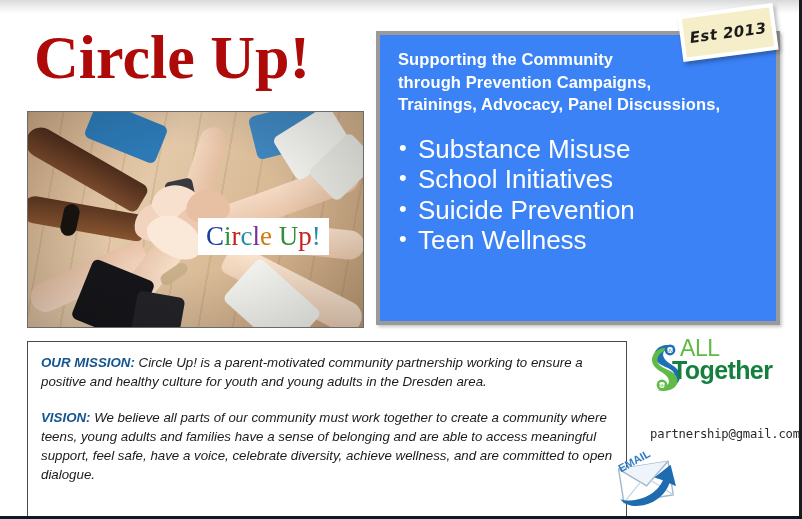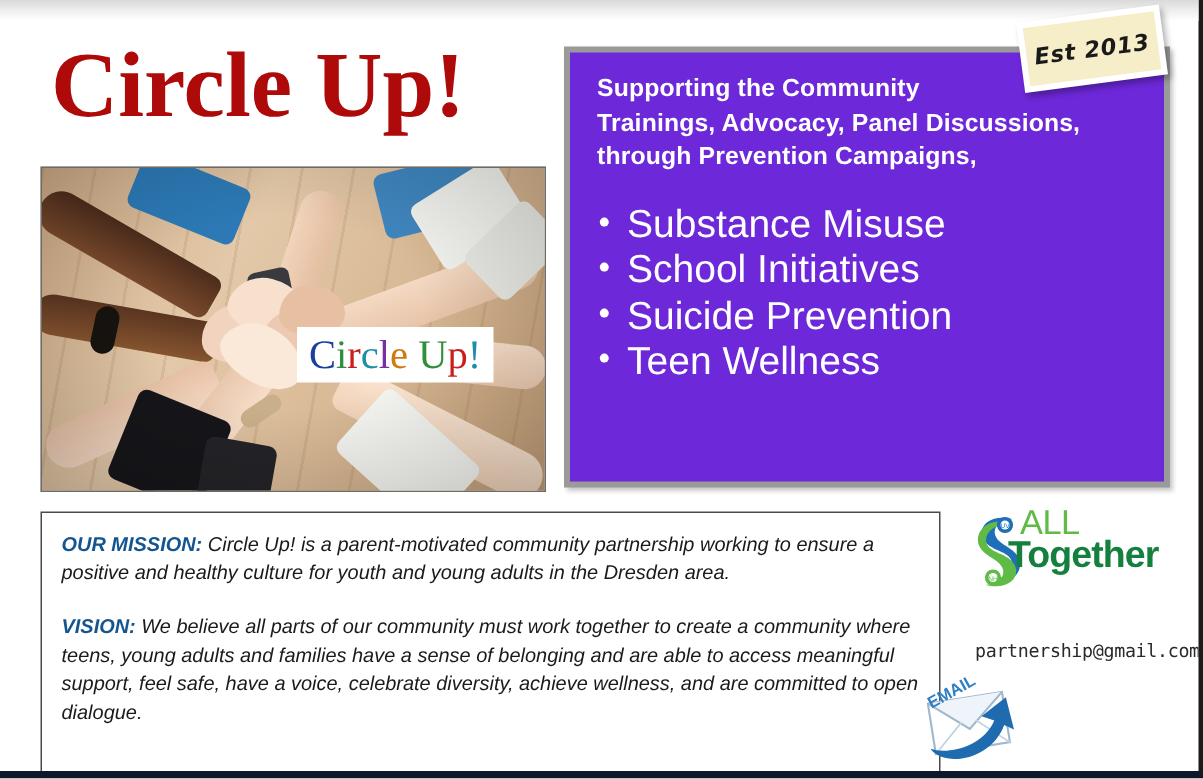--- a/index.html
+++ b/index.html
@@ -11,21 +11,21 @@
     font-family: "Liberation Sans", sans-serif;
   }
   #flyer {
     position: relative;
     width: 802px;
     height: 519px;
     overflow: hidden;
     background: #ffffff;
     box-sizing: border-box;
     border-right: 3px solid #1b1b1b;
-    border-bottom: 5px solid #0f172a;
+    border-bottom: 3px solid #0f172a;
   }
   .top-fade {
     position: absolute;
     left: 0; top: 0;
     width: 802px; height: 14px;
     background: linear-gradient(to bottom, #d9d9d9 0%, #ededed 45%, #ffffff 100%);
   }
 
   
   .brand-title {
@@ -110,21 +110,21 @@
     width: 404px;
     height: 294px;
     background: #9a9a9a;
     padding: 4px;
     box-sizing: border-box;
     box-shadow: 2px 2px 3px rgba(0,0,0,.22);
   }
   .blue-panel {
     width: 100%;
     height: 100%;
-    background: #6d28d9;
+    background: #3b82f6;
     box-sizing: border-box;
     padding: 13px 16px 3px 18px;
   }
   .blue-head {
     color: #ffffff;
     font-weight: bold;
     font-size: 16.5px;
     line-height: 22.5px;
     letter-spacing: .1px;
   }
@@ -297,22 +297,22 @@
 
     <div class="photo-caption">
       <span><span style="color: rgb(27, 63, 160);">C</span><span style="color: rgb(47, 143, 58);">i</span><span style="color: rgb(200, 30, 30);">r</span><span style="color: rgb(27, 143, 168);">c</span><span style="color: rgb(122, 47, 160);">l</span><span style="color: rgb(208, 122, 16);">e</span><span style="color: rgb(27, 63, 160);"> </span><span style="color: rgb(47, 143, 58);">U</span><span style="color: rgb(200, 30, 30);">p</span><span style="color: rgb(27, 143, 168);">!</span></span>
     </div>
   </div>
 
   <div class="blue-panel-outer">
     <div class="blue-panel">
       <div class="blue-head">
         <div>Supporting the Community</div>
+        <div>through Prevention Campaigns,</div>
         <div>Trainings, Advocacy, Panel Discussions,</div>
-        <div>through Prevention Campaigns,</div>
       </div>
       <ul class="bullet-list">
         <li>Substance Misuse</li>
         <li>School Initiatives</li>
         <li>Suicide Prevention</li>
         <li>Teen Wellness</li>
       </ul>
     </div>
   </div>
 

